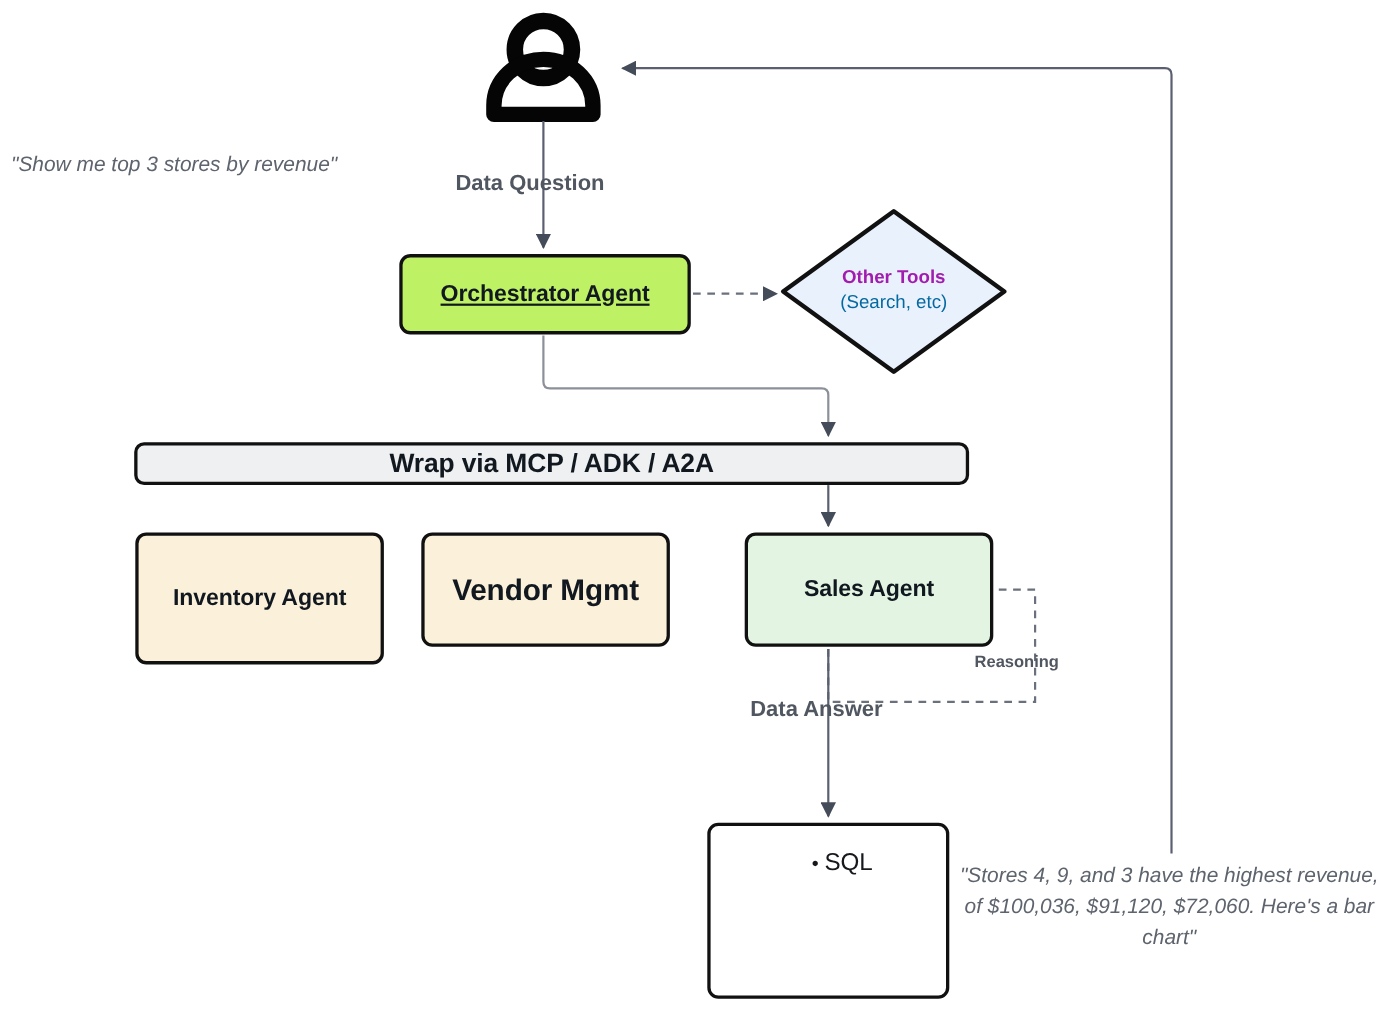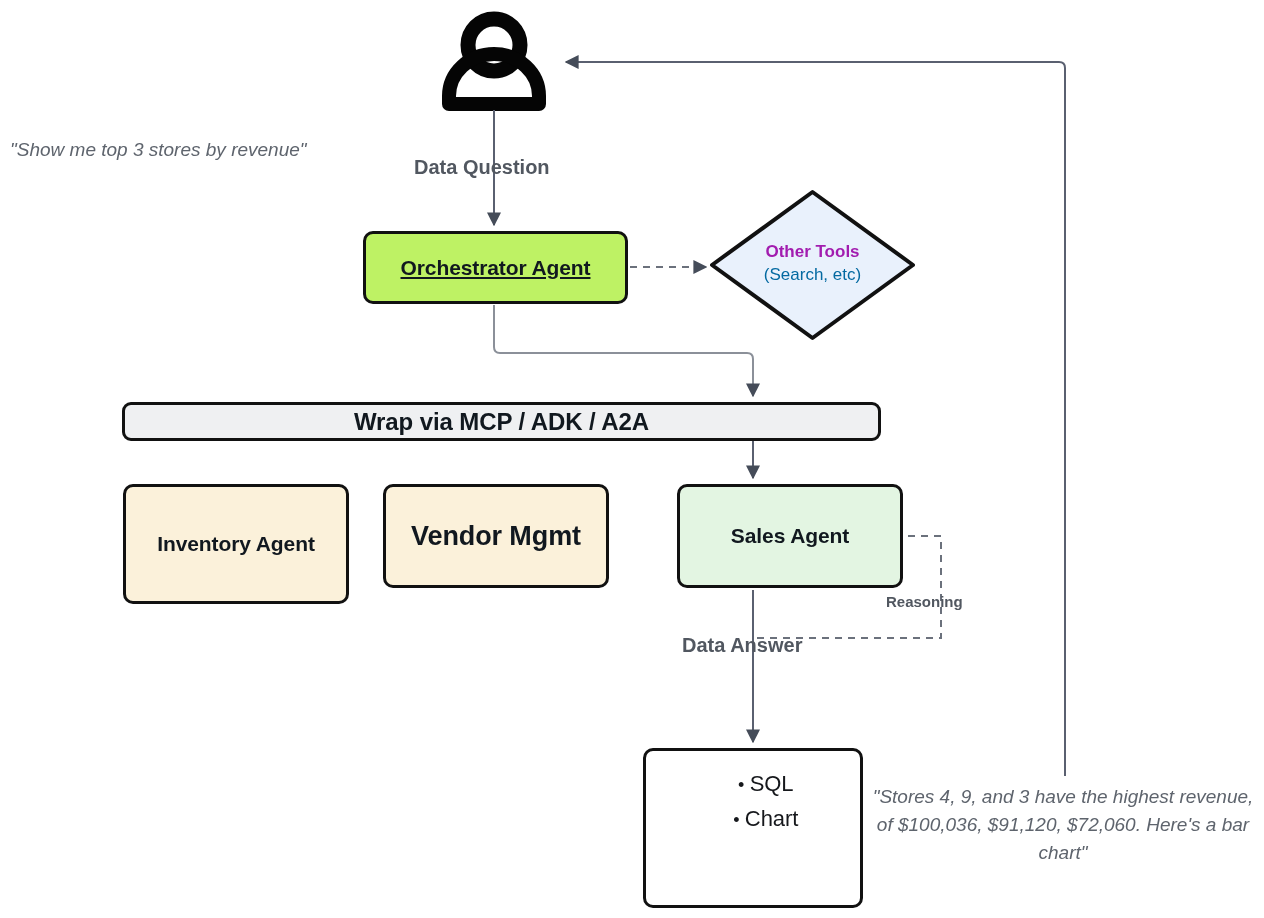--- a/index.html
+++ b/index.html
@@ -211,23 +211,20 @@
 </div>
 
 <div class="node rounded" id="sales-agent">
   <span>Sales Agent</span>
 </div>
 
 <div class="node rounded" id="output-box">
   <div class="out-item">
     <span class="bullet">•</span><span>SQL</span>
   </div>
-  <div class="out-item">
-    <span class="bullet">•</span><span>Chart</span>
-  </div>
 </div>
 
 <div class="edge-label" id="label-data-question">Data Question</div>
 
 <div class="edge-label" id="label-data-answer">Data Answer</div>
 
 <div class="edge-label" id="label-reasoning">Reasoning</div>
 
 <div class="quote" id="quote-question">"Show me top 3 stores by revenue"</div>
 

